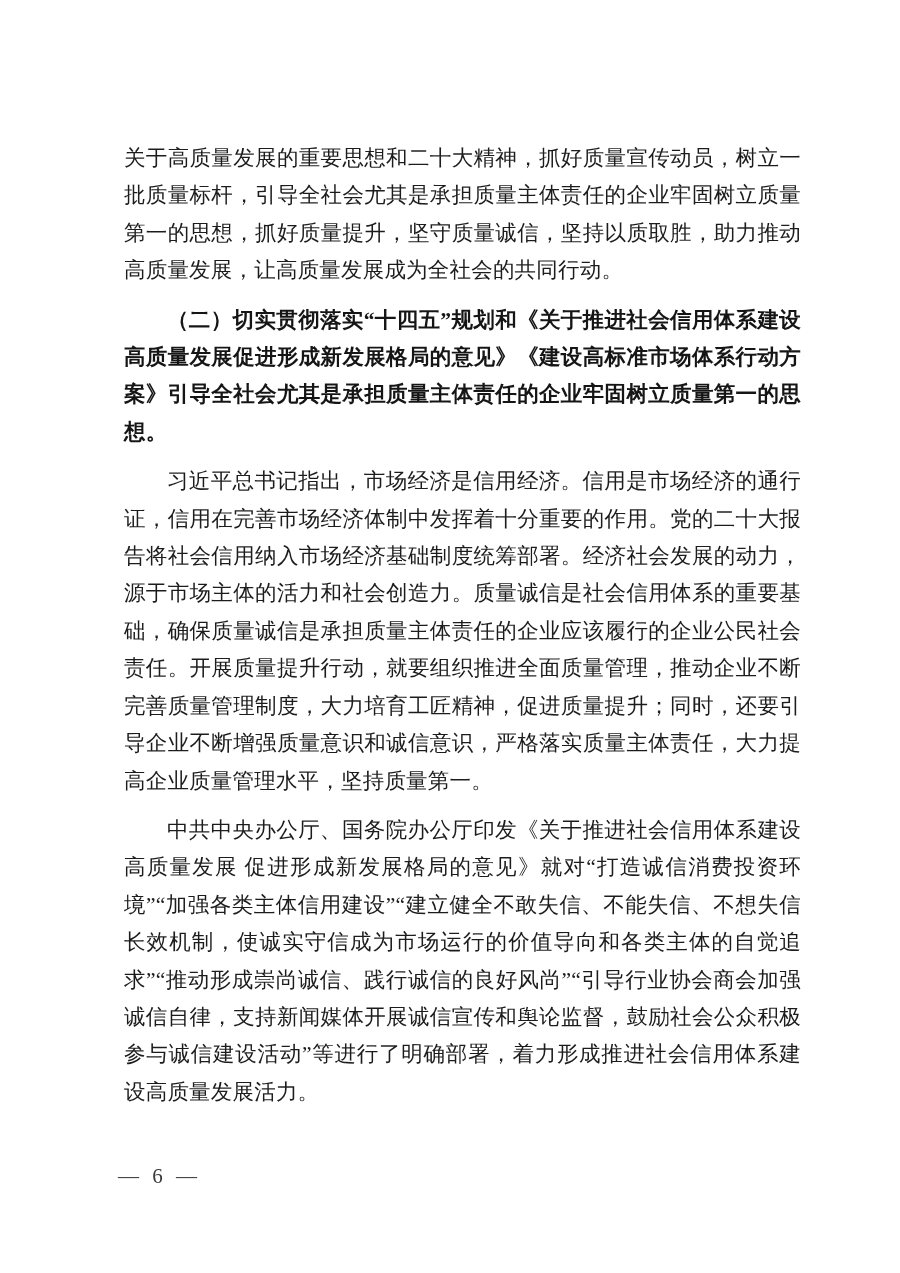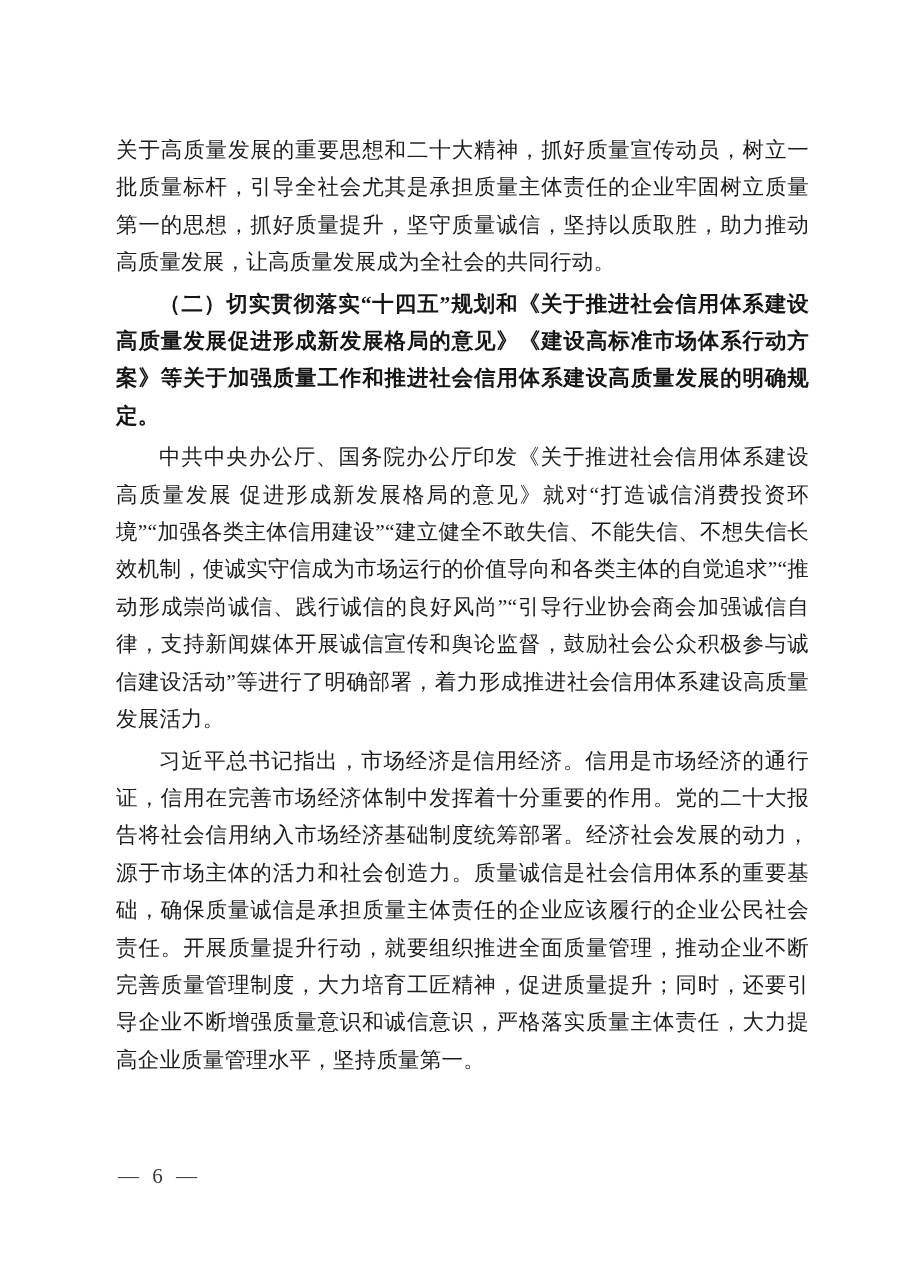--- a/index.html
+++ b/index.html
@@ -22,21 +22,21 @@
     left: 112px;
     top: 128px;
     width: 701px;
     font-size: 21.5px;
     line-height: 37.4px;
     text-align: justify;
     text-align-last: left;
     letter-spacing: 0.2px;
   }
   .para {
-    margin: 4px;
+    margin: 12px;
     padding: 0;
   }
   .para.indent {
     text-indent: 2em;
   }
   .para.heading {
     text-indent: 2em;
     font-weight: bold;
     color: #151515;
   }
@@ -49,18 +49,18 @@
     letter-spacing: 4px;
     font-family: "Liberation Serif", "DejaVu Serif", serif;
   }
 </style>
 </head>
 <body>
 
 <div class="page">
   <div class="content">
     <p class="para">关于高质量发展的重要思想和二十大精神，抓好质量宣传动员，树立一批质量标杆，引导全社会尤其是承担质量主体责任的企业牢固树立质量第一的思想，抓好质量提升，坚守质量诚信，坚持以质取胜，助力推动高质量发展，让高质量发展成为全社会的共同行动。</p>
-    <p class="para heading">（二）切实贯彻落实“十四五”规划和《关于推进社会信用体系建设高质量发展促进形成新发展格局的意见》《建设高标准市场体系行动方案》等关于加强质量工作和推进社会信用体系建设高质量发展的明确规定。</p>
+    <p class="para heading">（二）切实贯彻落实“十四五”规划和《关于推进社会信用体系建设高质量发展促进形成新发展格局的意见》《建设高标准市场体系行动方案》引导全社会尤其是承担质量主体责任的企业牢固树立质量第一的思想。</p>
+    <p class="para indent">习近平总书记指出，市场经济是信用经济。信用是市场经济的通行证，信用在完善市场经济体制中发挥着十分重要的作用。党的二十大报告将社会信用纳入市场经济基础制度统筹部署。经济社会发展的动力，源于市场主体的活力和社会创造力。质量诚信是社会信用体系的重要基础，确保质量诚信是承担质量主体责任的企业应该履行的企业公民社会责任。开展质量提升行动，就要组织推进全面质量管理，推动企业不断完善质量管理制度，大力培育工匠精神，促进质量提升；同时，还要引导企业不断增强质量意识和诚信意识，严格落实质量主体责任，大力提高企业质量管理水平，坚持质量第一。</p>
     <p class="para indent">中共中央办公厅、国务院办公厅印发《关于推进社会信用体系建设高质量发展 促进形成新发展格局的意见》就对“打造诚信消费投资环境”“加强各类主体信用建设”“建立健全不敢失信、不能失信、不想失信长效机制，使诚实守信成为市场运行的价值导向和各类主体的自觉追求”“推动形成崇尚诚信、践行诚信的良好风尚”“引导行业协会商会加强诚信自律，支持新闻媒体开展诚信宣传和舆论监督，鼓励社会公众积极参与诚信建设活动”等进行了明确部署，着力形成推进社会信用体系建设高质量发展活力。</p>
-    <p class="para indent">习近平总书记指出，市场经济是信用经济。信用是市场经济的通行证，信用在完善市场经济体制中发挥着十分重要的作用。党的二十大报告将社会信用纳入市场经济基础制度统筹部署。经济社会发展的动力，源于市场主体的活力和社会创造力。质量诚信是社会信用体系的重要基础，确保质量诚信是承担质量主体责任的企业应该履行的企业公民社会责任。开展质量提升行动，就要组织推进全面质量管理，推动企业不断完善质量管理制度，大力培育工匠精神，促进质量提升；同时，还要引导企业不断增强质量意识和诚信意识，严格落实质量主体责任，大力提高企业质量管理水平，坚持质量第一。</p>
   </div>
   <div class="page-number">— 6 —</div>
 </div>
 
 </body></html>

